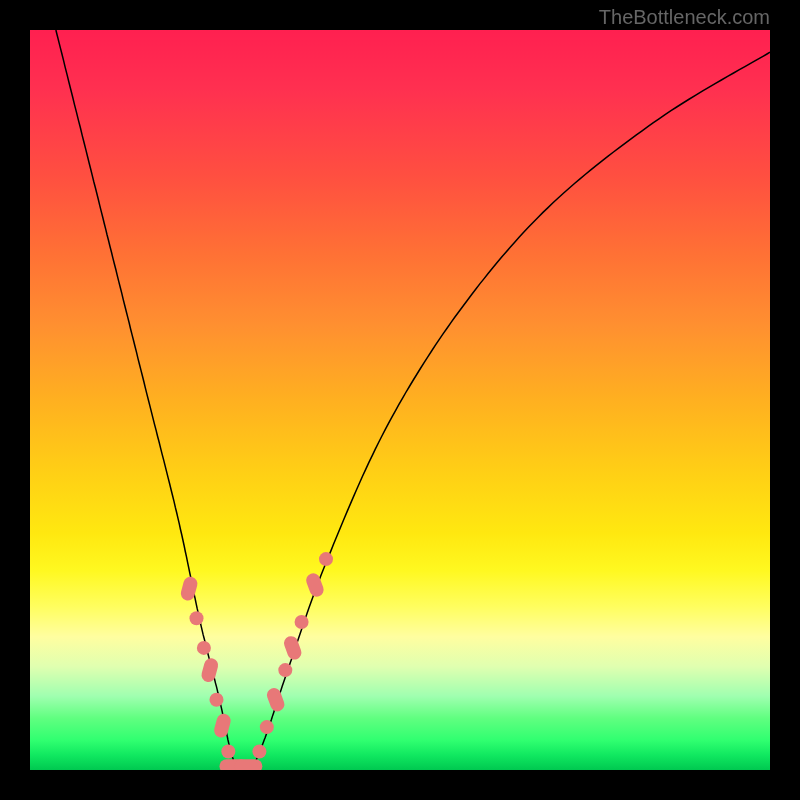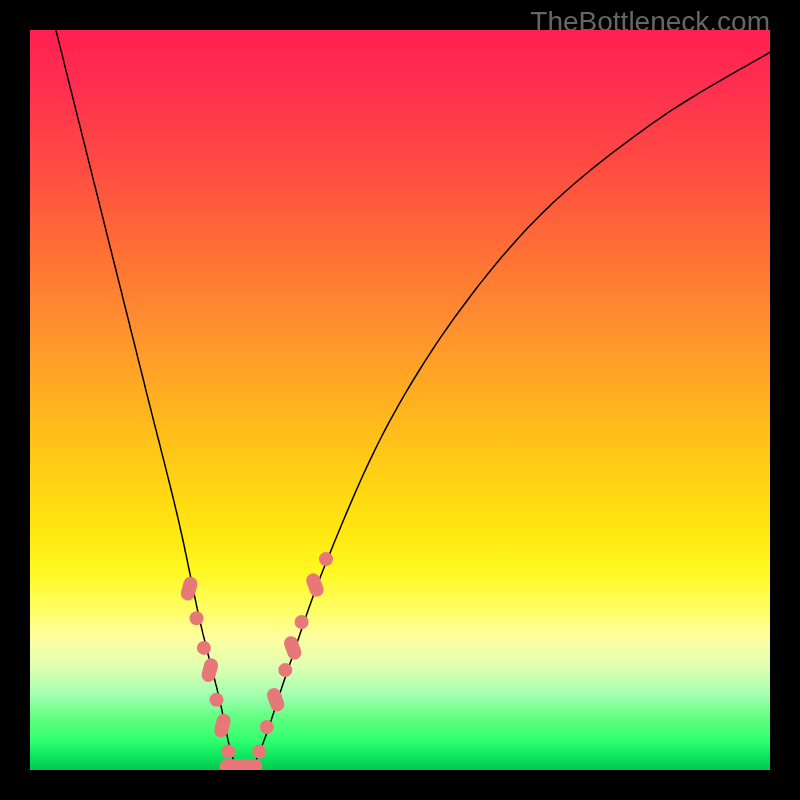--- a/index.html
+++ b/index.html
@@ -38,21 +38,21 @@
         #30ff70 96%,
         #10e860 98%,
         #00c850 100%
       );
     }
     .watermark {
       position: absolute;
       top: 6px;
       right: 30px;
       color: #666;
-      font-size: 28px;
+      font-size: 20px;
       font-weight: normal;
     }
     .curve-svg {
       position: absolute;
       top: 0;
       left: 0;
       width: 740px;
       height: 740px;
     }
     .marker {

